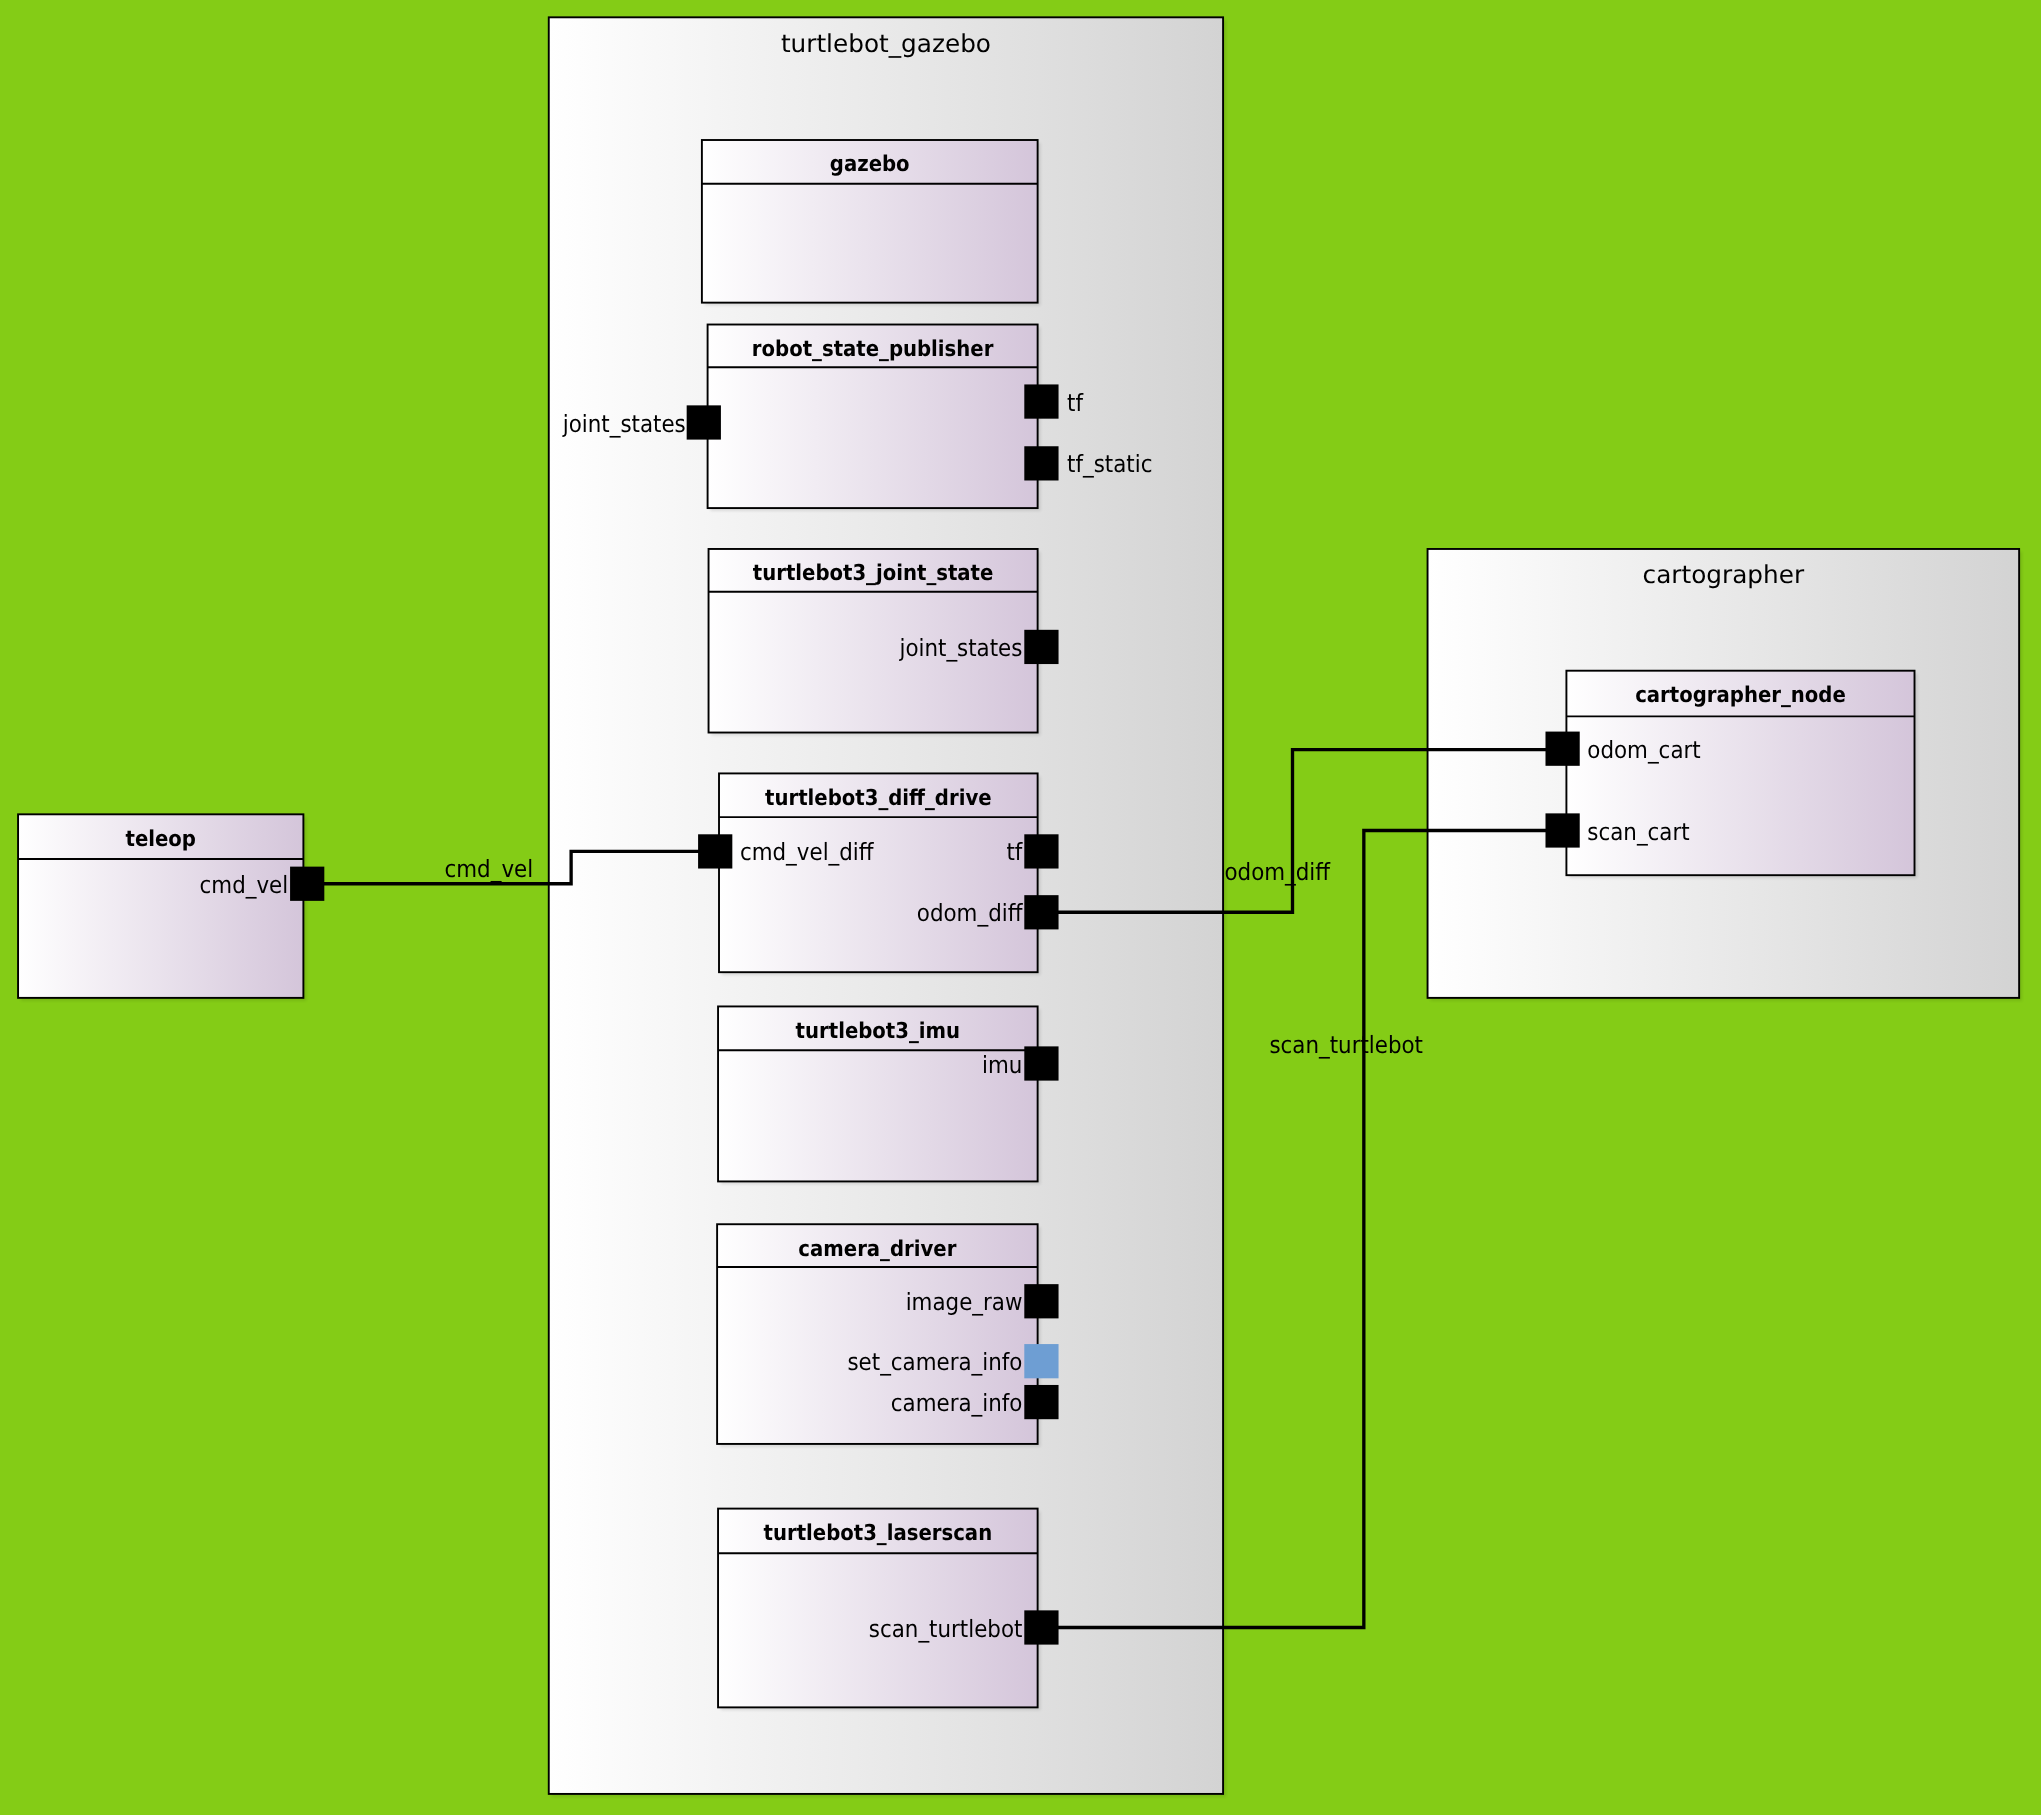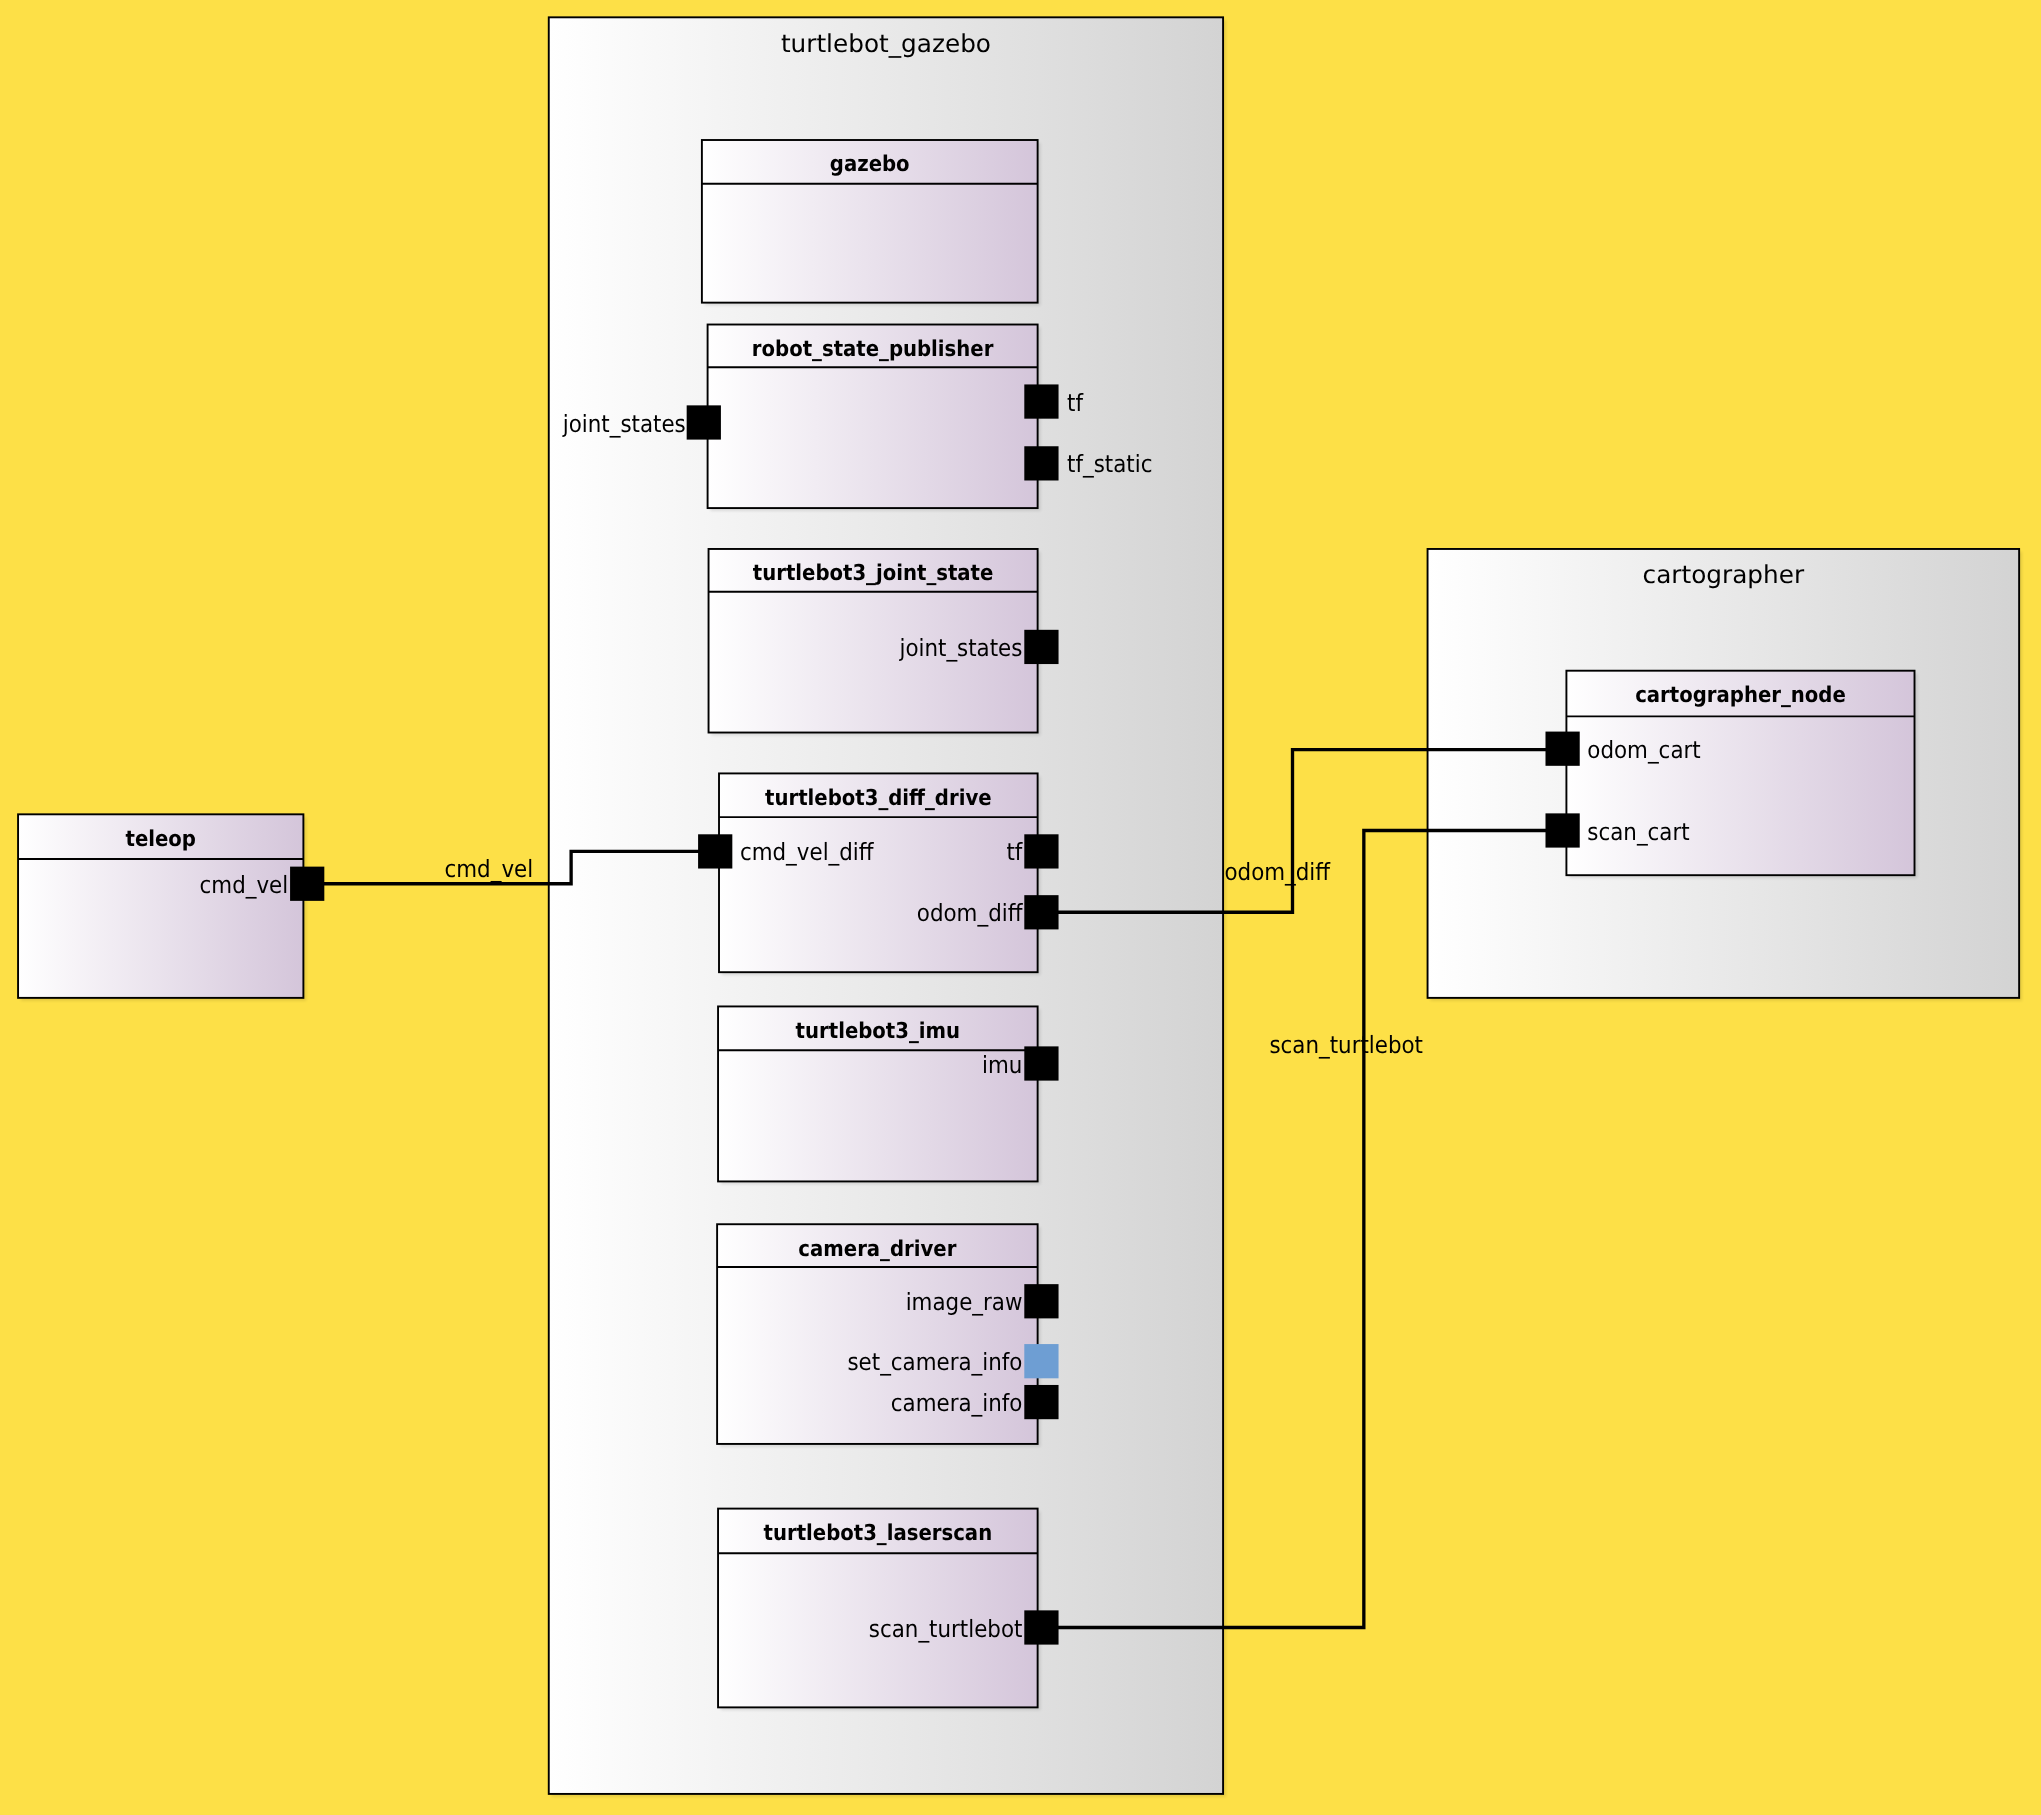--- a/index.html
+++ b/index.html
@@ -2,21 +2,21 @@
 <html style="font-size:15px"><head>
 <meta charset="utf-8">
 <title>turtlebot_gazebo / cartographer component diagram</title>
 <style>
   html,body{margin:0;padding:0;background:#FFFFFF;}
   body{width:2041px;height:1816px;overflow:hidden;
        font-family:"DejaVu Sans","Liberation Sans",sans-serif;
        -webkit-font-smoothing:antialiased;
        text-rendering:geometricPrecision;}
   svg text{paint-order:fill;}
-  #stage{position:relative;width:2041px;height:1816px;background:#fde047;
+  #stage{position:relative;width:2041px;height:1816px;background:#84cc16;
          opacity:0.999;}
   #svg{position:absolute;left:0;top:0;}
   text{font-family:"DejaVu Sans","Liberation Sans",sans-serif;fill:#000;
        -webkit-font-smoothing:antialiased;}
   .pkg-title{font-size:26px;}
   .node-title{font-size:23px;font-weight:bold;font-stretch:condensed;}
   .port-label{font-size:25px;font-stretch:condensed;}
   .link-label{font-size:25px;font-stretch:condensed;}
 </style>
 </head>

